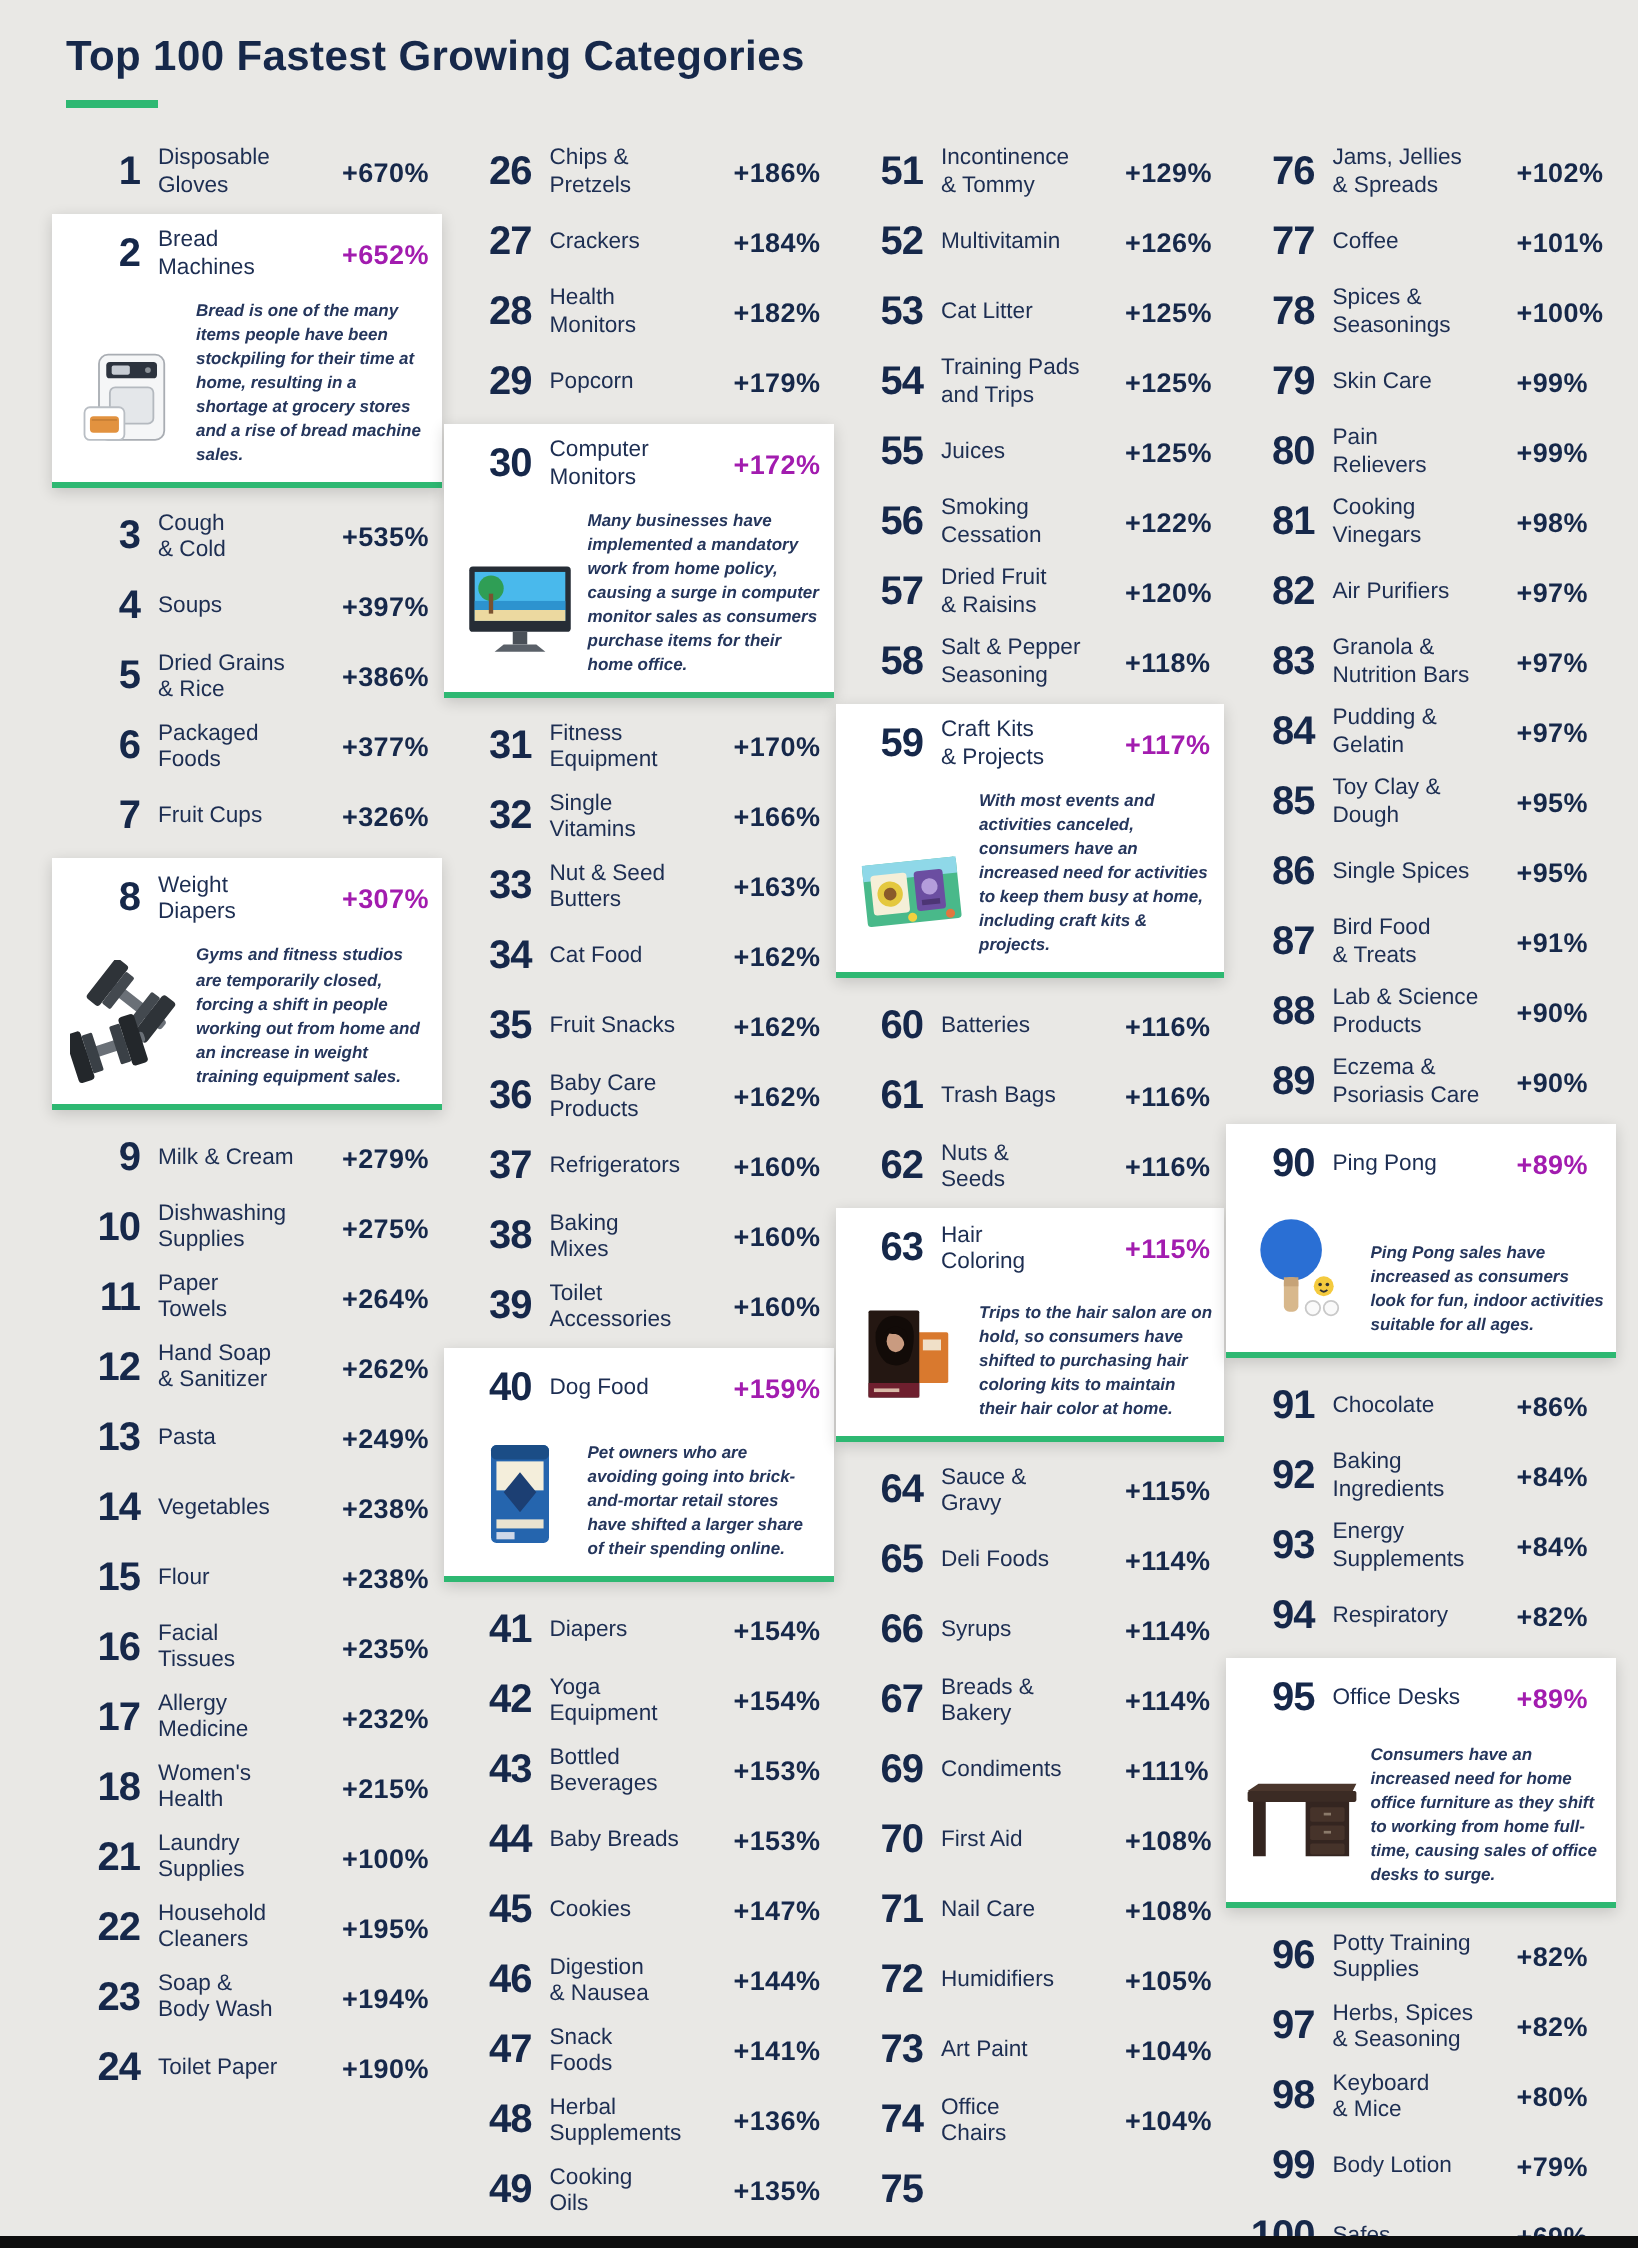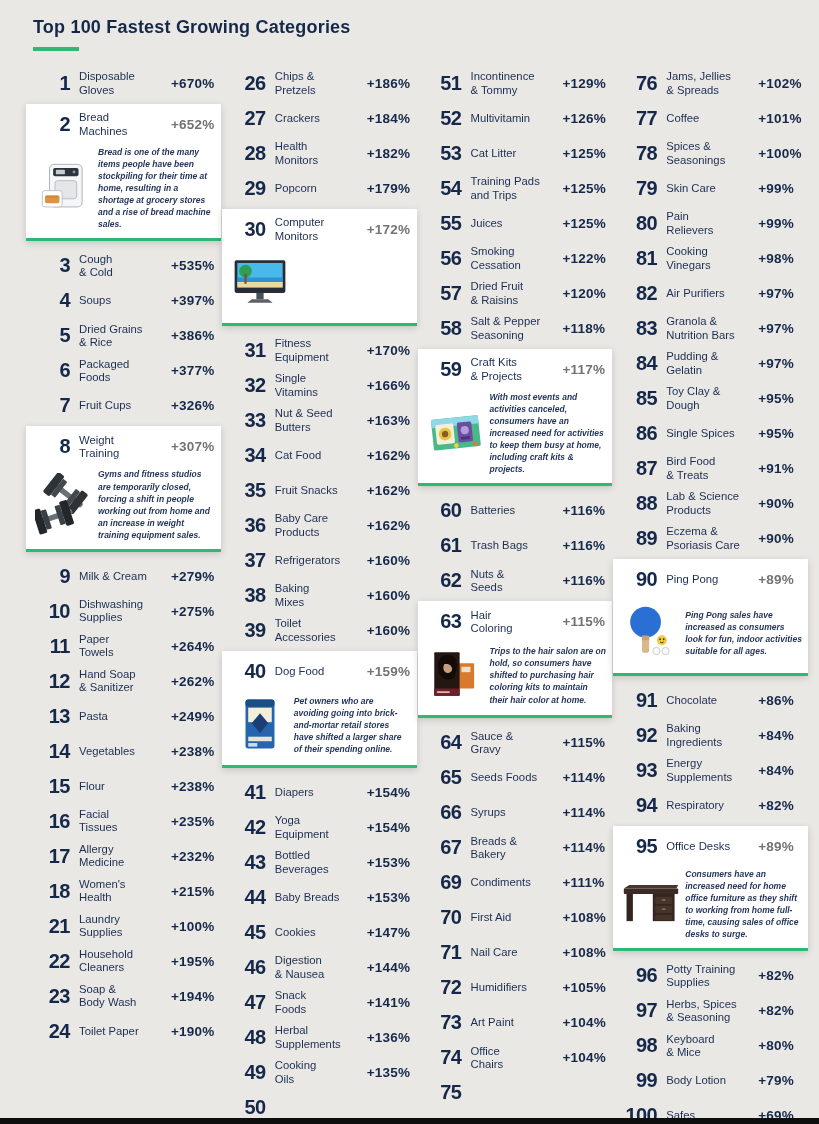--- a/index.html
+++ b/index.html
@@ -3,36 +3,36 @@
 <meta charset="utf-8">
 <style>
   html,body{margin:0;padding:0;}
   body{
     width:819px;height:1124px;overflow:hidden;position:relative;
     background:#e9e8e5;
     font-family:"Liberation Sans","DejaVu Sans",sans-serif;
     color:#16284a;
   }
   .page{padding:17px 16px 0 33px;}
-  .title{font-size:18px;font-weight:bold;color:#16284a;margin:0;letter-spacing:.2px;}
+  .title{font-size:21px;font-weight:bold;color:#16284a;margin:0;letter-spacing:.2px;}
   .title-underline{width:46px;height:4px;background:#2eb872;margin-top:9px;}
   .grid{display:flex;gap:13px;margin-top:15px;}
   .col{flex:1;display:flex;flex-direction:column;min-width:0;}
   .item{display:flex;align-items:center;height:35px;}
   .rank{flex:none;width:37px;text-align:right;font-size:20px;font-weight:bold;color:#16284a;letter-spacing:-.5px;}
   .name{flex:none;width:92px;margin-left:9px;font-size:11.3px;line-height:1.18;color:#1d2e52;white-space:pre-line;}
   .pct{font-size:13.5px;font-weight:bold;color:#16284a;letter-spacing:.2px;white-space:nowrap;}
-  .pct.green{color:#737373;}
+  .pct.green{color:#a21caf;}
   .card{
     background:#fff;border-bottom:3px solid #2eb872;
     box-shadow:0 2px 7px rgba(0,0,0,.16);
     margin:3px -5px 7px -7px;padding:5px 6px 8px 7px;
   }
   .card .item{height:31px;}
-  .card-body{display:flex;align-items:center;margin-top:4px;}
+  .card-body{display:flex;align-items:flex-end;margin-top:4px;}
   .illus{flex:none;width:62px;height:66px;display:flex;align-items:center;justify-content:center;}
   .illus svg{width:58px;height:62px;}
   .desc{margin:2px 0 0 3px;font-size:8.5px;font-style:italic;font-weight:bold;color:#25365c;line-height:1.42;}
   .bottom-bar{position:absolute;left:0;bottom:0;width:100%;height:6px;background:#0e0e0e;}
 </style>
 </head>
 <body>
 
 <div class="page">
   <h1 class="title">Top 100 Fastest Growing Categories</h1>
@@ -93,21 +93,21 @@
         </div>
         <div class="item">
           <span class="rank">7</span>
           <span class="name">Fruit Cups</span>
           <span class="pct">+326%</span>
         </div>
         <div class="card">
           <div class="item">
             <span class="rank">8</span>
             <span class="name">Weight
-Training</span>
+Diapers</span>
             <span class="pct green">+307%</span>
           </div>
           <div class="card-body">
             <span class="illus">
               <svg viewBox="0 0 64 64">
                 <g transform="rotate(38 36 22)">
                   <rect x="16" y="19" width="40" height="6" rx="2" fill="#6a7077"></rect>
                   <rect x="12" y="8" width="9" height="28" rx="2" fill="#2e3338"></rect>
                   <rect x="21" y="11" width="6" height="22" rx="1" fill="#43494f"></rect>
                   <rect x="45" y="8" width="9" height="28" rx="2" fill="#2e3338"></rect>
@@ -241,20 +241,21 @@
                 <rect x="4" y="8" width="56" height="36" rx="2" fill="#262d36"></rect>
                 <rect x="7" y="11" width="50" height="27" fill="#49b9ec"></rect>
                 <rect x="7" y="27" width="50" height="5" fill="#2d93cf"></rect>
                 <rect x="7" y="32" width="50" height="6" fill="#ecd9a0"></rect>
                 <circle cx="16" cy="20" r="7" fill="#2f9e55"></circle>
                 <rect x="14.8" y="23" width="2.4" height="11" fill="#7a5230"></rect>
                 <rect x="28" y="44" width="8" height="7" fill="#4a5058"></rect>
                 <path d="M18 55 h28 l-5 -4 h-18 z" fill="#5a6068"></path>
               </svg>
             </span>
+            <p class="desc">Many businesses have implemented a mandatory work from home policy, causing a surge in computer monitor sales as consumers purchase items for their home office.</p>
           </div>
         </div>
         <div class="item">
           <span class="rank">31</span>
           <span class="name">Fitness
 Equipment</span>
           <span class="pct">+170%</span>
         </div>
         <div class="item">
           <span class="rank">32</span>
@@ -489,21 +490,21 @@
           </div>
         </div>
         <div class="item">
           <span class="rank">64</span>
           <span class="name">Sauce &amp;
 Gravy</span>
           <span class="pct">+115%</span>
         </div>
         <div class="item">
           <span class="rank">65</span>
-          <span class="name">Seeds Foods</span>
+          <span class="name">Deli Foods</span>
           <span class="pct">+114%</span>
         </div>
         <div class="item">
           <span class="rank">66</span>
           <span class="name">Syrups</span>
           <span class="pct">+114%</span>
         </div>
         <div class="item">
           <span class="rank">67</span>
           <span class="name">Breads &amp;

